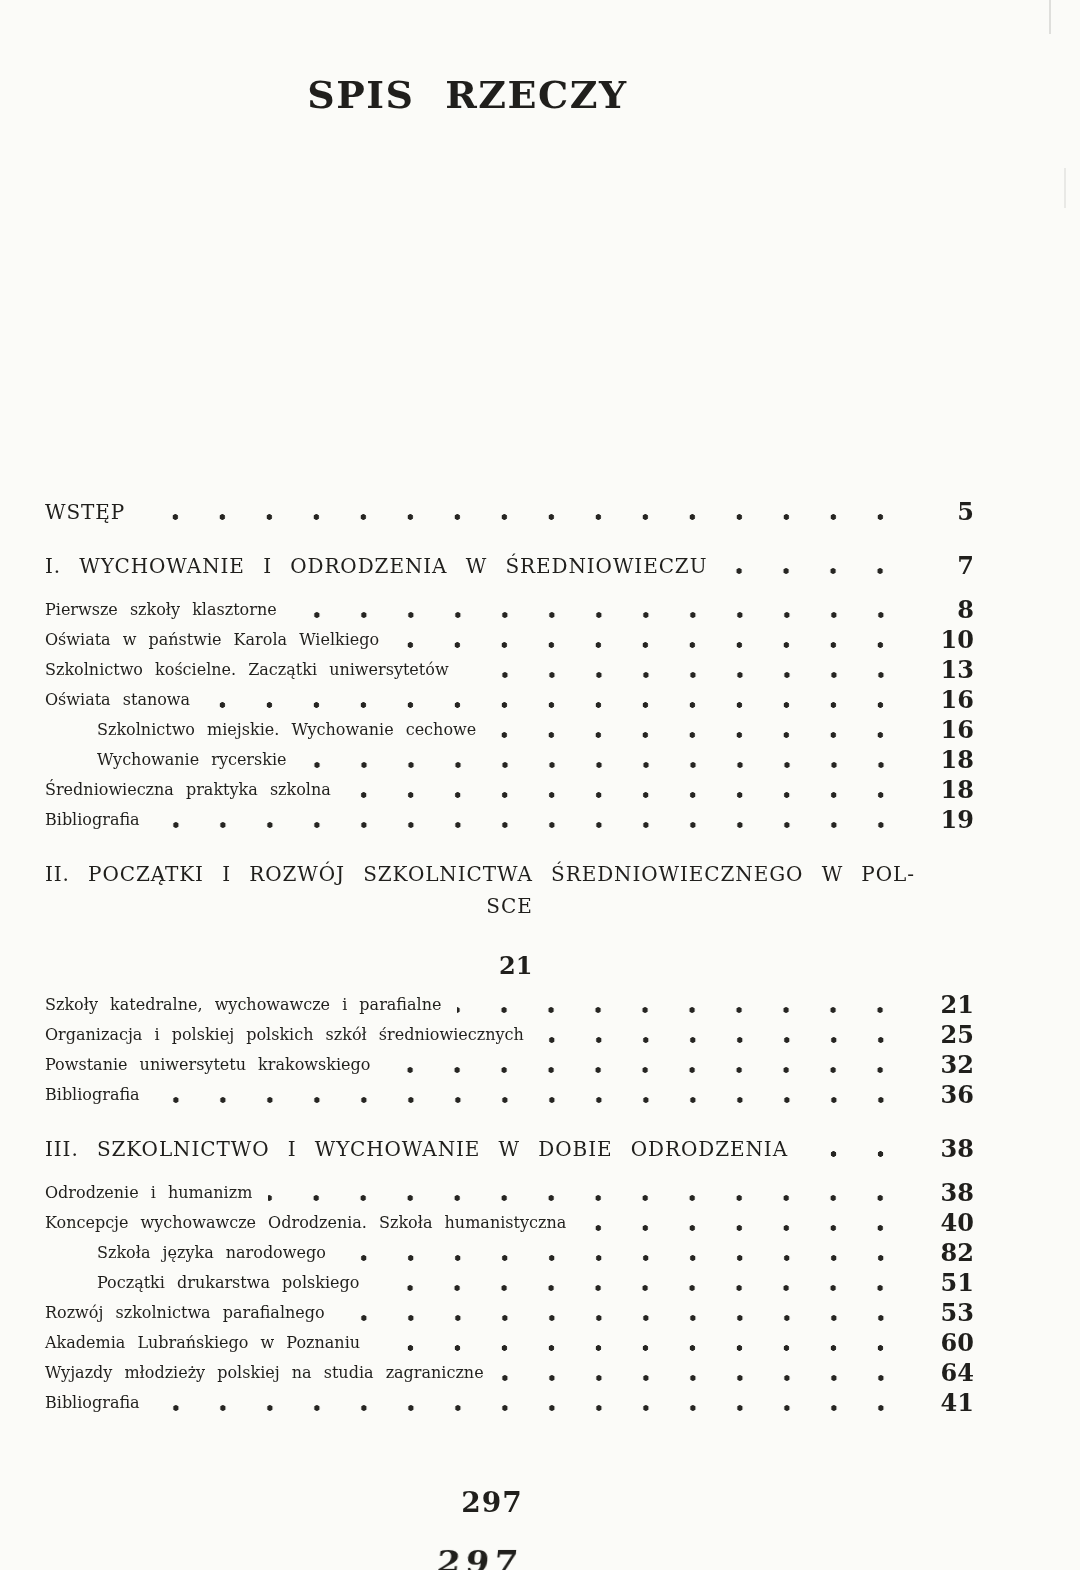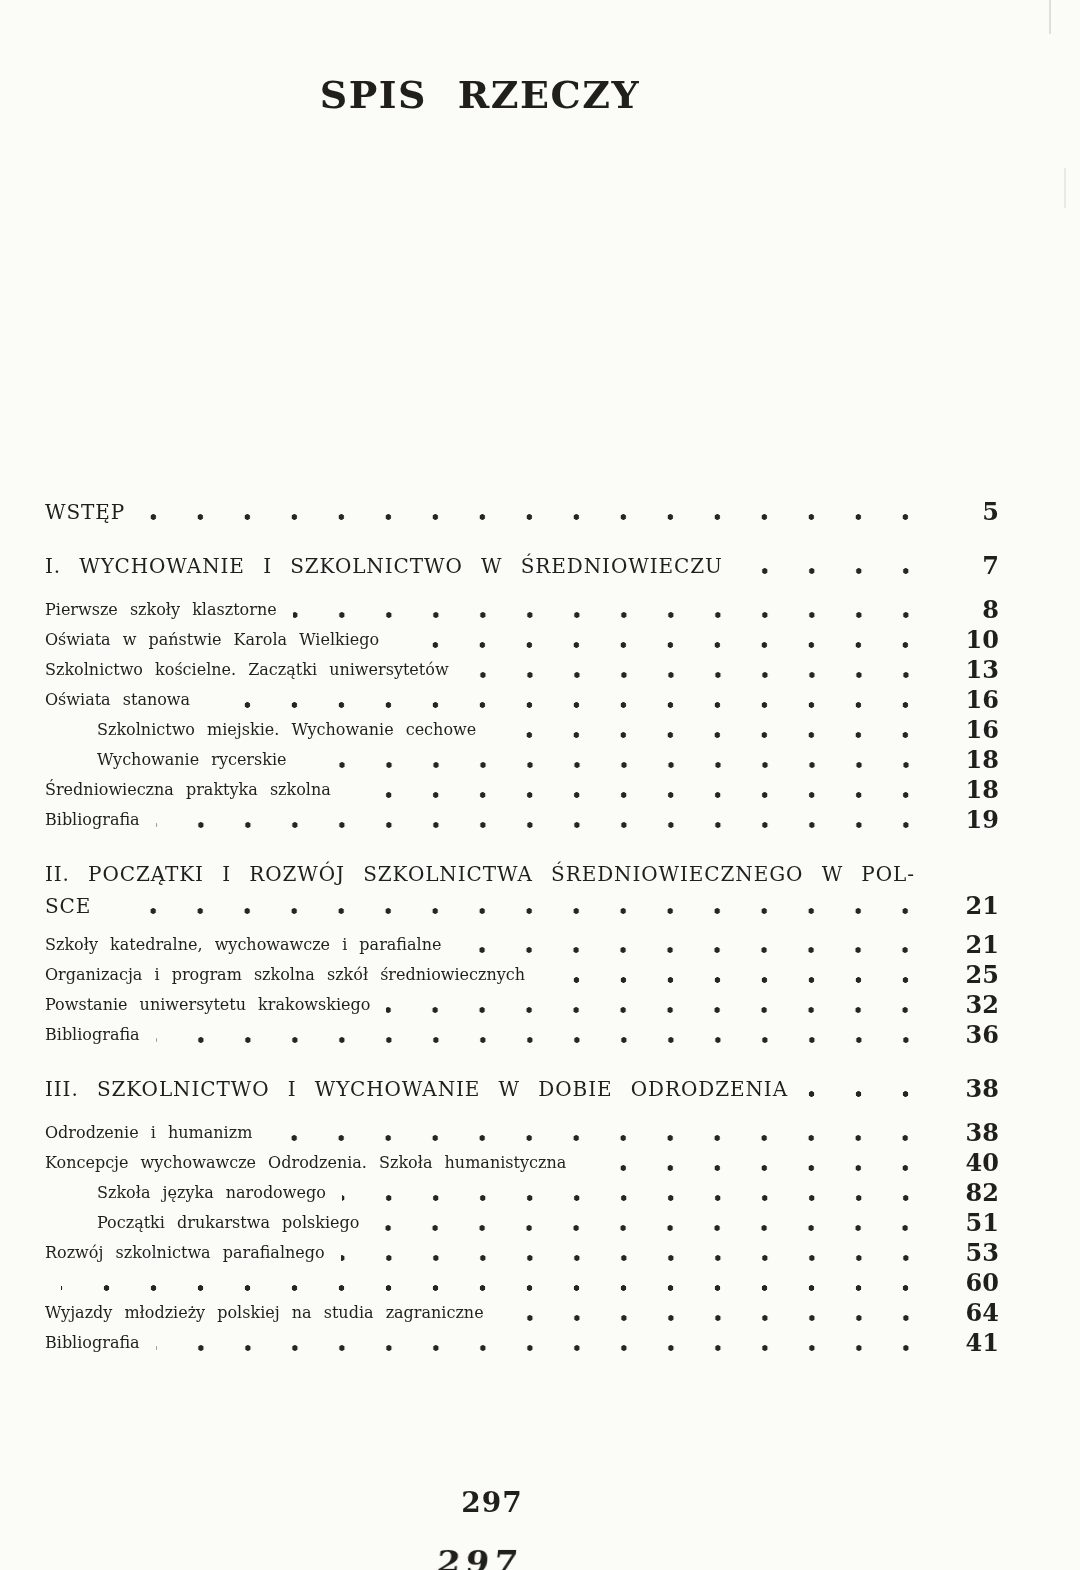--- a/index.html
+++ b/index.html
@@ -13,21 +13,21 @@
     width: 1080px;
     height: 1570px;
     margin: 0 auto;
     background: var(--paper);
     color: var(--ink);
     font-family: "DejaVu Serif", "Liberation Serif", serif;
     overflow: hidden;
   }
   .content {
     padding-left: 45px;
-    padding-right: 81px;
+    padding-right: 106px;
     margin-top: 46px;
   }
   .doc-title {
     margin-top: 70px;
     text-align: center;
     font-size: 38px;
     font-weight: bold;
     letter-spacing: 1.5px;
     word-spacing: 16px;
     line-height: 50px;
@@ -37,21 +37,21 @@
     margin-top: 377px;
   }
   .toc-row {
     display: flex;
     align-items: center;
     line-height: 30px;
   }
   .toc-row.row-chapter { margin-top: 24px; }
   .toc-row:first-child { margin-top: 0; }
   .toc-row.row-chapter + .toc-row.row-item { margin-top: 14px; }
-  .toc-row.row-cont { margin-top: 2px; }
+  .toc-row.row-cont { margin-top: 2px; flex-direction: column; }
   .toc-row.row-cont + .toc-row.row-item { margin-top: 9px; }
   .toc-label {
     white-space: nowrap;
     font-size: 16px;
     word-spacing: 7px;
   }
   .row-chapter .toc-label,
   .row-cont .toc-label {
     font-size: 20px;
     letter-spacing: 0.9px;
@@ -116,21 +116,21 @@
   <div class="content">
     <h1 class="doc-title">SPIS RZECZY</h1>
 
     <div class="toc" id="toc">
         <div class="toc-row row-chapter">
     <span class="toc-label">WSTĘP</span>
     <span class="toc-leader"></span>
     <span class="toc-page">5</span>
   </div>
         <div class="toc-row row-chapter">
-    <span class="toc-label">I. WYCHOWANIE I SZKOLNICTWO W ŚREDNIOWIECZU</span>
+    <span class="toc-label">I. WYCHOWANIE I ODRODZENIA W ŚREDNIOWIECZU</span>
     <span class="toc-leader"></span>
     <span class="toc-page">7</span>
   </div>
         <div class="toc-row row-item">
     <span class="toc-label">Pierwsze szkoły klasztorne</span>
     <span class="toc-leader"></span>
     <span class="toc-page">8</span>
   </div>
         <div class="toc-row row-item">
     <span class="toc-label">Oświata w państwie Karola Wielkiego</span>
@@ -176,21 +176,21 @@
     <span class="toc-label">SCE</span>
     <span class="toc-leader"></span>
     <span class="toc-page">21</span>
   </div>
         <div class="toc-row row-item">
     <span class="toc-label">Szkoły katedralne, wychowawcze i parafialne</span>
     <span class="toc-leader"></span>
     <span class="toc-page">21</span>
   </div>
         <div class="toc-row row-item">
-    <span class="toc-label">Organizacja i program szkolna szkół średniowiecznych</span>
+    <span class="toc-label">Organizacja i polskiej polskich szkół średniowiecznych</span>
     <span class="toc-leader"></span>
     <span class="toc-page">25</span>
   </div>
         <div class="toc-row row-item">
     <span class="toc-label">Powstanie uniwersytetu krakowskiego</span>
     <span class="toc-leader"></span>
     <span class="toc-page">32</span>
   </div>
         <div class="toc-row row-item">
     <span class="toc-label">Bibliografia</span>
@@ -221,20 +221,21 @@
     <span class="toc-label">Początki drukarstwa polskiego</span>
     <span class="toc-leader"></span>
     <span class="toc-page">51</span>
   </div>
         <div class="toc-row row-item">
     <span class="toc-label">Rozwój szkolnictwa parafialnego</span>
     <span class="toc-leader"></span>
     <span class="toc-page">53</span>
   </div>
         <div class="toc-row row-item">
+    <span class="toc-label">Akademia Lubrańskiego w Poznaniu</span>
     <span class="toc-leader"></span>
     <span class="toc-page">60</span>
   </div>
         <div class="toc-row row-item">
     <span class="toc-label">Wyjazdy młodzieży polskiej na studia zagraniczne</span>
     <span class="toc-leader"></span>
     <span class="toc-page">64</span>
   </div>
         <div class="toc-row row-item">
     <span class="toc-label">Bibliografia</span>

